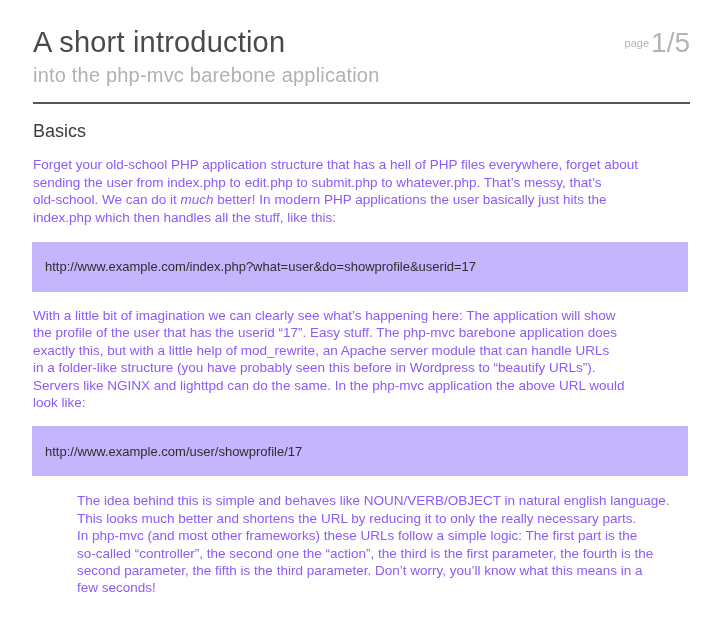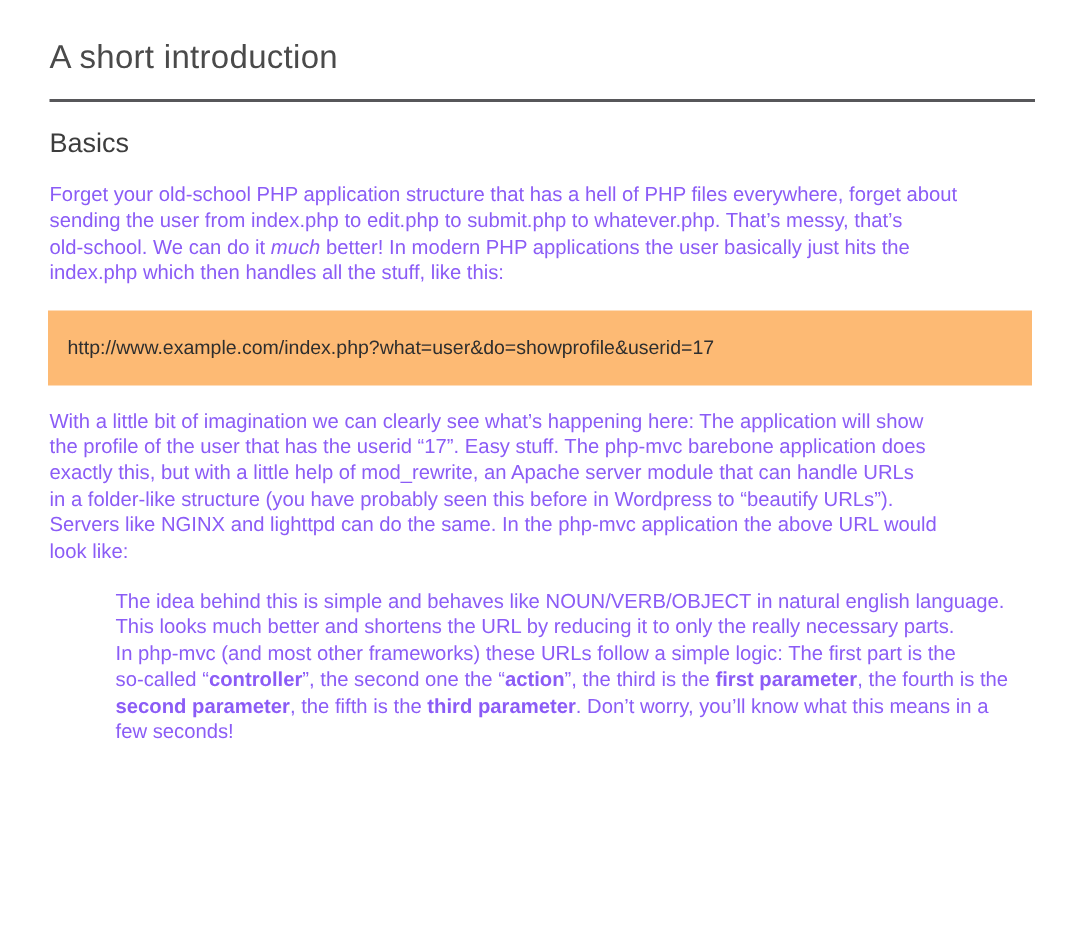--- a/index.html
+++ b/index.html
@@ -13,21 +13,21 @@
     padding: 25px 32px 0 33px;
     overflow: hidden;
   }
   .title-row {
     display: flex;
     justify-content: space-between;
     align-items: baseline;
   }
   h1.doc-title {
     margin: 0;
-    font-size: 22px;
+    font-size: 29px;
     line-height: 1.2;
     font-weight: 400;
     color: #4a4a4a;
     letter-spacing: 0.2px;
   }
   .page-indicator {
     color: #b3b3b3;
     white-space: nowrap;
   }
   .page-indicator .page-word {
@@ -67,52 +67,59 @@
     color: #8b5cf6;
     width: 660px;
   }
   p.body-par.gap15 { margin-top: 15px; }
   p.body-par.gap16 { margin-top: 16px; margin-left: 44px; }
   .code-block {
     margin-top: 16px;
     margin-left: -1px;
     width: 656px;
     height: 50px;
-    background: #fdba74;
+    background: #c4b5fd;
     display: flex;
     align-items: center;
     padding-left: 13px;
     font-size: 13px;
     color: #2e2e2e;
   }
   .code-block.gap15 { margin-top: 15px; }
-  b { font-weight: 700; }
+  b { font-weight: 400; }
   i { font-style: italic; }
 </style>
 </head>
 <body>
 
 <div class="page">
 
   <header>
     <div class="title-row">
       <h1 class="doc-title">A short introduction</h1>
+      <div class="page-indicator">
+        <span class="page-word">page</span><span class="page-num">1/5</span>
+      </div>
     </div>
+    <h2 class="doc-subtitle">into the php-mvc barebone application</h2>
   </header>
 
   <hr class="header-divider">
 
   <section>
     <h3 class="section-heading">Basics</h3>
 
     <p class="body-par"><span>Forget your old-school PHP application structure that has a hell of PHP files everywhere, forget about</span><br><span>sending the user from index.php to edit.php to submit.php to whatever.php. That’s messy, that’s</span><br><span>old-school. We can do it </span><i>much</i><span> better! In modern PHP applications the user basically just hits the</span><br><span>index.php which then handles all the stuff, like this:</span></p>
 
     <div class="code-block">
       <span>http://www.example.com/index.php?what=user&amp;do=showprofile&amp;userid=17</span>
     </div>
 
     <p class="body-par gap15"><span>With a little bit of imagination we can clearly see what’s happening here: The application will show</span><br><span>the profile of the user that has the userid “17”. Easy stuff. The php-mvc barebone application does</span><br><span>exactly this, but with a little help of mod_rewrite, an Apache server module that can handle URLs</span><br><span>in a folder-like structure (you have probably seen this before in Wordpress to “beautify URLs”).</span><br><span>Servers like NGINX and lighttpd can do the same. In the php-mvc application the above URL would</span><br><span>look like:</span></p>
 
+    <div class="code-block gap15">
+      <span>http://www.example.com/user/showprofile/17</span>
+    </div>
 
     <p class="body-par gap16"><span>The idea behind this is simple and behaves like NOUN/VERB/OBJECT in natural english language.</span><br><span>This looks much better and shortens the URL by reducing it to only the really necessary parts.</span><br><span>In php-mvc (and most other frameworks) these URLs follow a simple logic: The first part is the</span><br><span>so-called “</span><b>controller</b><span>”, the second one the “</span><b>action</b><span>”, the third is the </span><b>first parameter</b><span>, the fourth is the</span><br><b>second parameter</b><span>, the fifth is the </span><b>third parameter</b><span>. Don’t worry, you’ll know what this means in a</span><br><span>few seconds!</span></p>
   </section>
 
 </div>
 
 </body></html>

